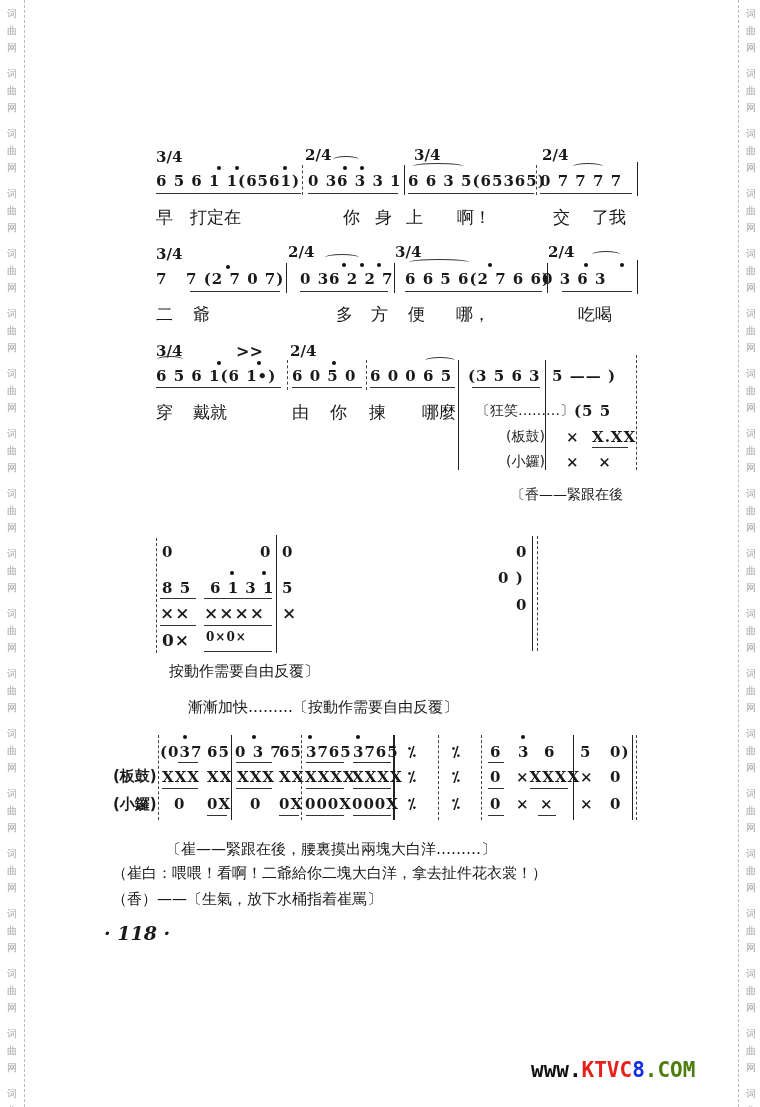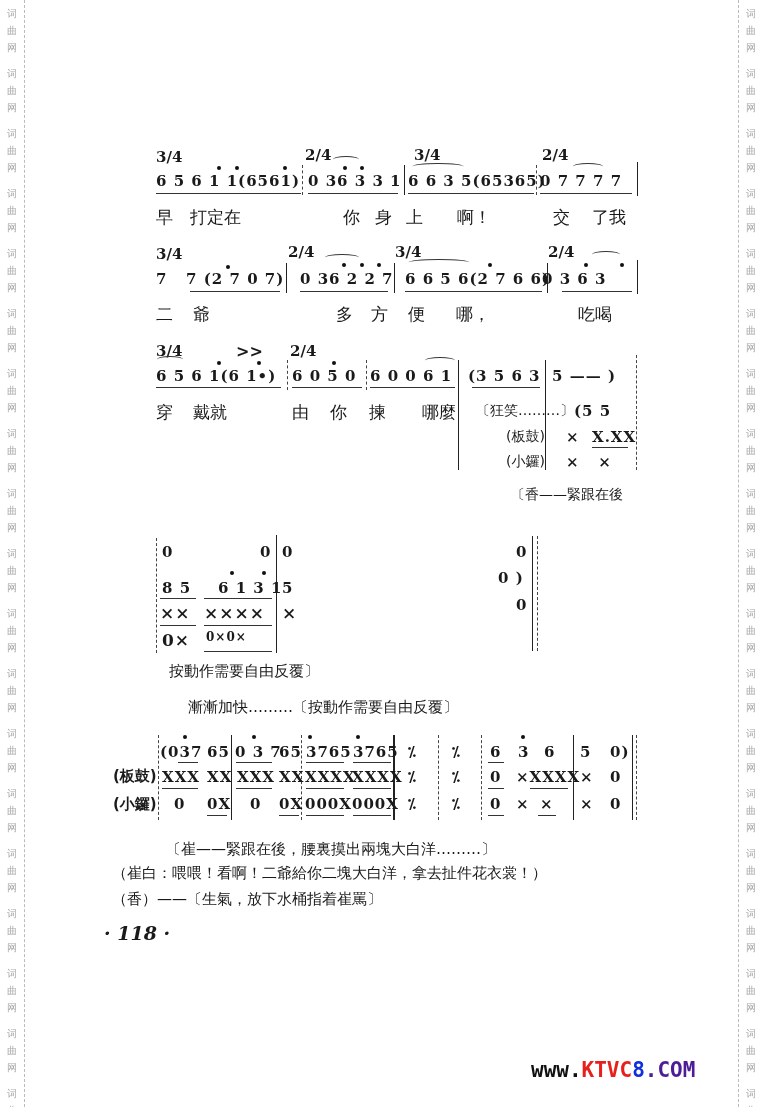--- a/index.html
+++ b/index.html
@@ -20,21 +20,21 @@
   .bar { position:absolute; width:0; border-left:1.5px solid #222; }
   .bar.dash { border-left:1.5px dashed #444; }
   .ul { position:absolute; height:0; border-top:1.5px solid #333; }
   .slur { position:absolute; border-top:1.5px solid #333; border-radius:50% 50% 0 0; height:6px; }
   .dot { position:absolute; width:4px; height:4px; background:#111; border-radius:50%; }
   .watermark-url { position:absolute; left:531px; top:1058px; font-family:"DejaVu Sans Mono", monospace;
                    font-size:21px; font-weight:bold; letter-spacing:0px; }
   .watermark-url .w { color:#111; }
   .watermark-url .r { color:#e8201c; }
   .watermark-url .b { color:#1030e0; }
-  .watermark-url .g { color:#4c1d95; }
+  .watermark-url .g { color:#4d7c0f; }
 </style>
 </head>
 <body>
 
 <div class="wm-col left" id="wmL">
     <div class="wm-unit" style="top: 5px;">词<br>曲<br>网</div>
     <div class="wm-unit" style="top: 65px;">词<br>曲<br>网</div>
     <div class="wm-unit" style="top: 125px;">词<br>曲<br>网</div>
     <div class="wm-unit" style="top: 185px;">词<br>曲<br>网</div>
     <div class="wm-unit" style="top: 245px;">词<br>曲<br>网</div>
@@ -156,21 +156,21 @@
 
 <div>
   <span class="abs ts" style="left:156px;top:342px">3/4</span>
   <span class="abs ts" style="left:236px;top:342px;font-size:16px">&gt;&gt;</span>
   <span class="abs ts" style="left:290px;top:342px">2/4</span>
 
   <span class="abs n" style="left:156px;top:367px">6 5 6 1(6 1•)</span>
   <div class="bar dash" style="left:287px;top:360px;height:30px"></div>
   <span class="abs n" style="left:292px;top:367px">6 0 5 0</span>
   <div class="bar dash" style="left:366px;top:360px;height:30px"></div>
-  <span class="abs n" style="left:370px;top:367px">6 0 0 6 1</span>
+  <span class="abs n" style="left:370px;top:367px">6 0 0 6 5</span>
   <div class="bar" style="left:458px;top:360px;height:110px"></div>
   <span class="abs n" style="left:468px;top:367px">(3 5 6 3</span>
   <div class="bar" style="left:545px;top:360px;height:110px"></div>
   <span class="abs n" style="left:552px;top:367px">5  ——  )</span>
   <div class="bar dash" style="left:636px;top:355px;height:115px"></div>
 
   <div class="dot" style="left:217px;top:361px"></div>
   <div class="dot" style="left:257px;top:361px"></div>
   <div class="dot" style="left:332px;top:361px"></div>
   <div class="slur" style="left:157px;top:356px;width:26px"></div>
@@ -204,21 +204,21 @@
   <div class="bar" style="left:276px;top:535px;height:118px"></div>
 
   <span class="abs n" style="left:162px;top:543px">0</span>
   <span class="abs n" style="left:260px;top:543px">0</span>
   <span class="abs n" style="left:282px;top:543px">0</span>
   <span class="abs n" style="left:516px;top:543px">0</span>
 
   <div class="dot" style="left:230px;top:571px"></div>
   <div class="dot" style="left:262px;top:571px"></div>
   <span class="abs n" style="left:162px;top:579px">8 5</span>
-  <span class="abs n" style="left:218px;top:579px">6 1 3 1</span>
+  <span class="abs n" style="left:210px;top:579px">6 1 3 1</span>
   <span class="abs n" style="left:282px;top:579px">5</span>
   <span class="abs n" style="left:498px;top:569px">0 )</span>
   <div class="ul" style="left:160px;top:598px;width:36px"></div>
   <div class="ul" style="left:204px;top:598px;width:68px"></div>
 
   <span class="abs n" style="left:160px;top:603px;font-size:17px">××</span>
   <span class="abs n" style="left:204px;top:603px;font-size:17px">××××</span>
   <span class="abs n" style="left:282px;top:603px;font-size:17px">×</span>
   <span class="abs n" style="left:516px;top:596px">0</span>
   <div class="ul" style="left:160px;top:625px;width:36px"></div>

